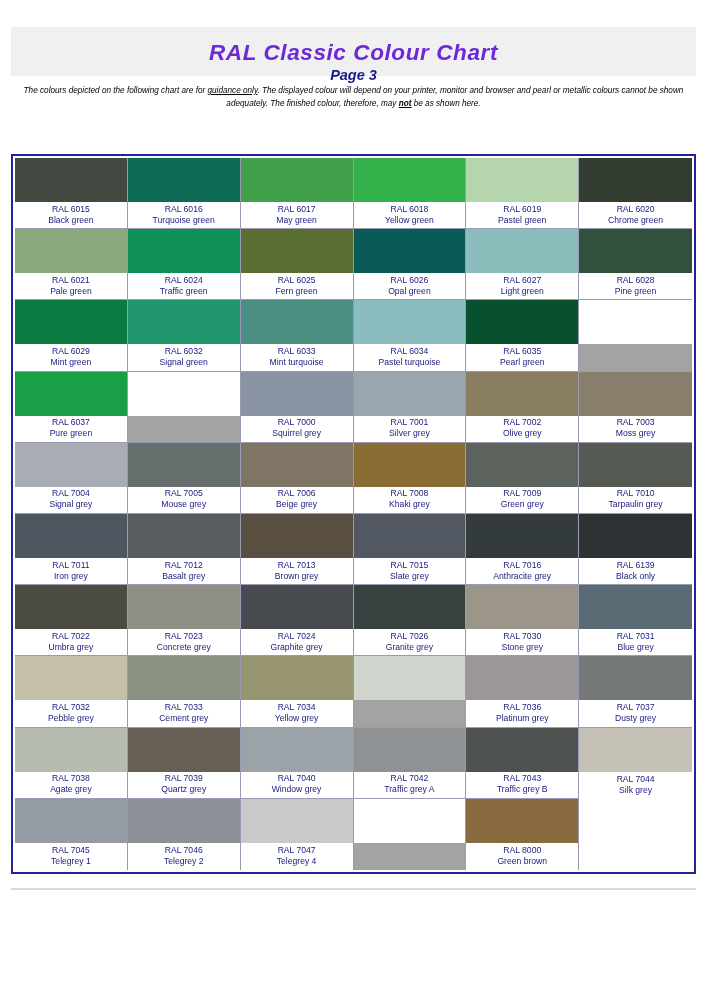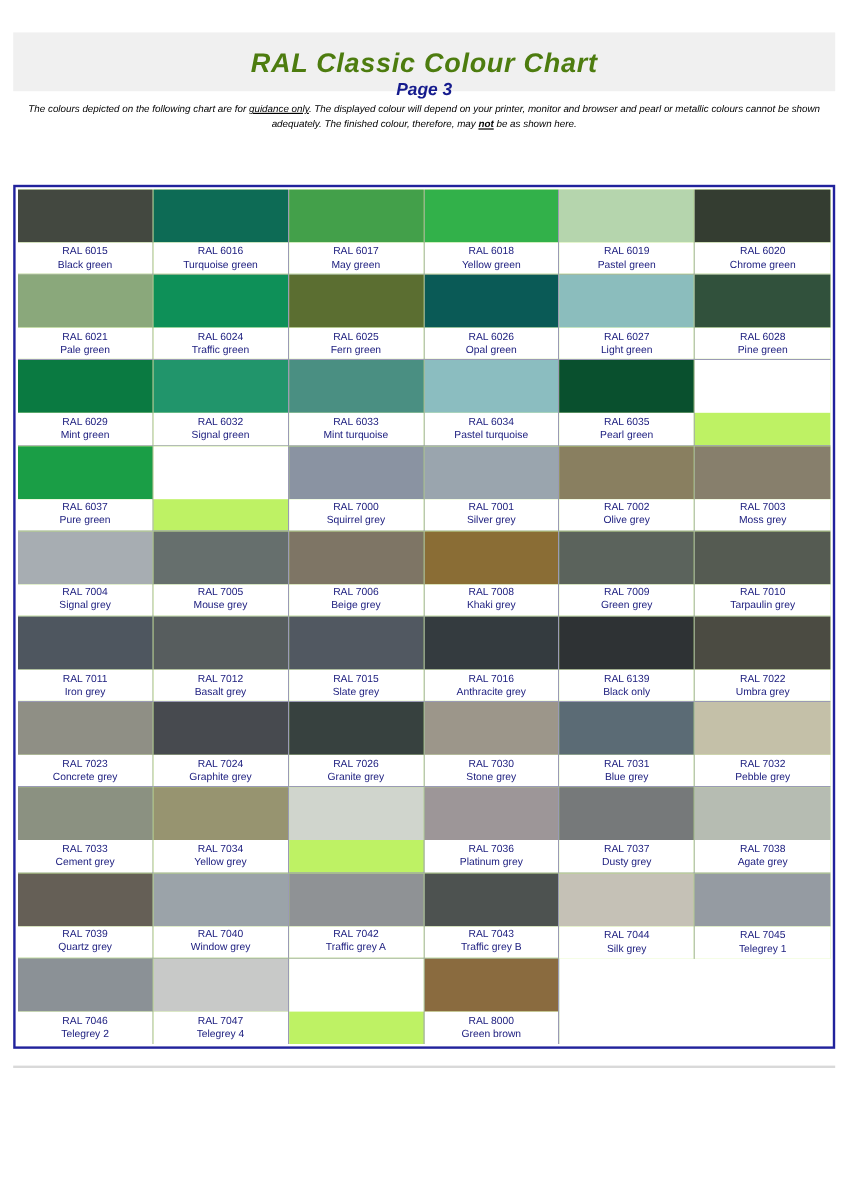--- a/index.html
+++ b/index.html
@@ -30,21 +30,21 @@
     background: #f0f0f0;
     text-align: center;
     box-sizing: border-box;
   }
   .chart-title {
     margin: 0;
     padding-top: 12px;
     font-size: 22.5px;
     font-weight: bold;
     font-style: italic;
-    color: #4d7c0f;
+    color: #6d28d9;
     letter-spacing: 0.6px;
     line-height: 1.2;
     font-family: "Liberation Sans", sans-serif;
   }
   .chart-subtitle {
     margin: 0;
     font-size: 14.5px;
     font-weight: bold;
     font-style: italic;
     color: #151b8d;
@@ -84,21 +84,21 @@
     grid-template-columns: repeat(6, 1fr);
     width: 100%;
     box-sizing: border-box;
   }
   .cell {
     position: relative;
     height: 71.2px;
     box-sizing: border-box;
     border-right: 1px solid #9a9ab5;
     border-bottom: 1px solid #9a9ab5;
-    background: #bef264;
+    background: #a3a3a3;
     display: flex;
     flex-direction: column;
   }
   .grid .cell:nth-child(6n) { border-right: none; }
   .grid .cell.last-row { border-bottom: none; }
 
   .swatch {
     flex: 0 0 44px;
     width: 100%;
     box-sizing: border-box;
@@ -368,20 +368,27 @@
           </div>
         </div>
         <div class="cell">
           <div class="swatch" style="background: rgb(87, 93, 94);"></div>
           <div class="labels">
             <div class="code">RAL 7012</div>
             <div class="name">Basalt grey</div>
           </div>
         </div>
         <div class="cell">
+          <div class="swatch" style="background: rgb(88, 79, 65);"></div>
+          <div class="labels">
+            <div class="code">RAL 7013</div>
+            <div class="name">Brown grey</div>
+          </div>
+        </div>
+        <div class="cell">
           <div class="swatch" style="background: rgb(81, 88, 97);"></div>
           <div class="labels">
             <div class="code">RAL 7015</div>
             <div class="name">Slate grey</div>
           </div>
         </div>
         <div class="cell">
           <div class="swatch" style="background: rgb(52, 59, 63);"></div>
           <div class="labels">
             <div class="code">RAL 7016</div>

